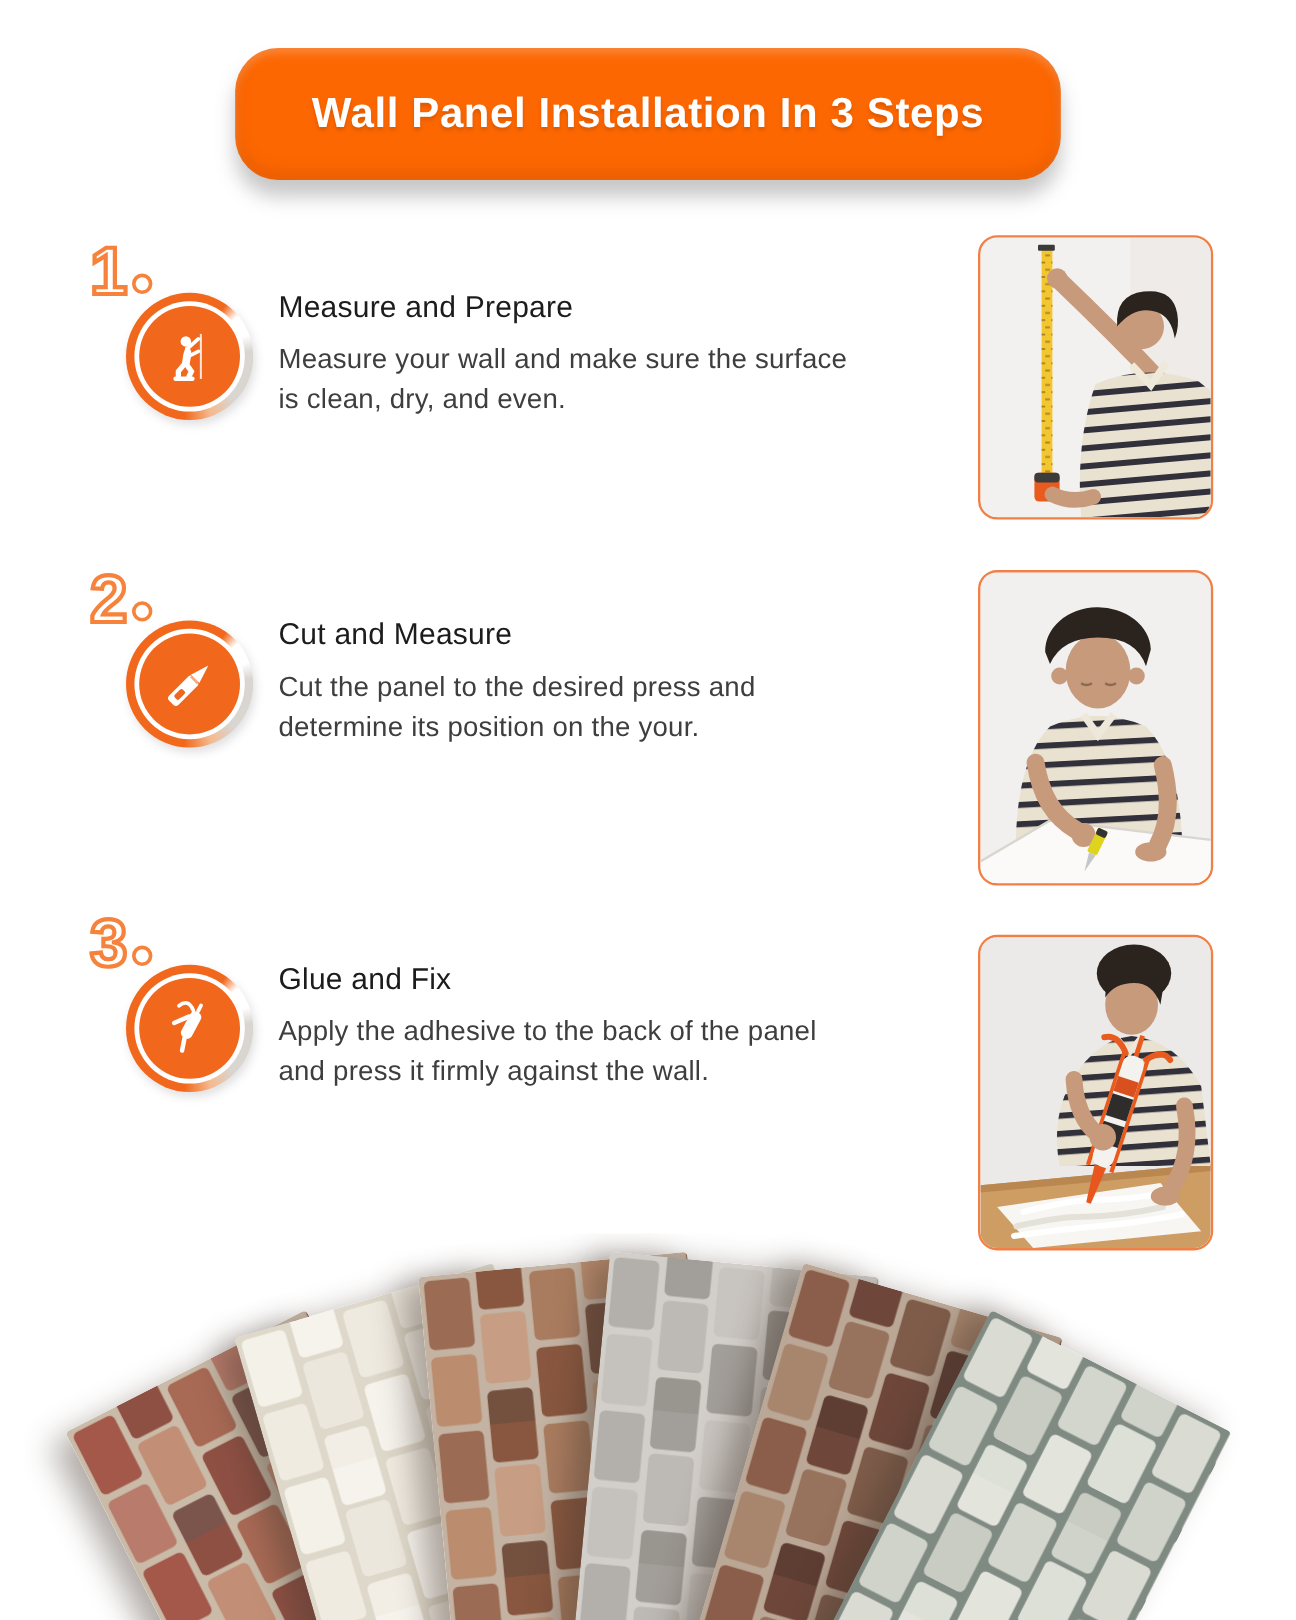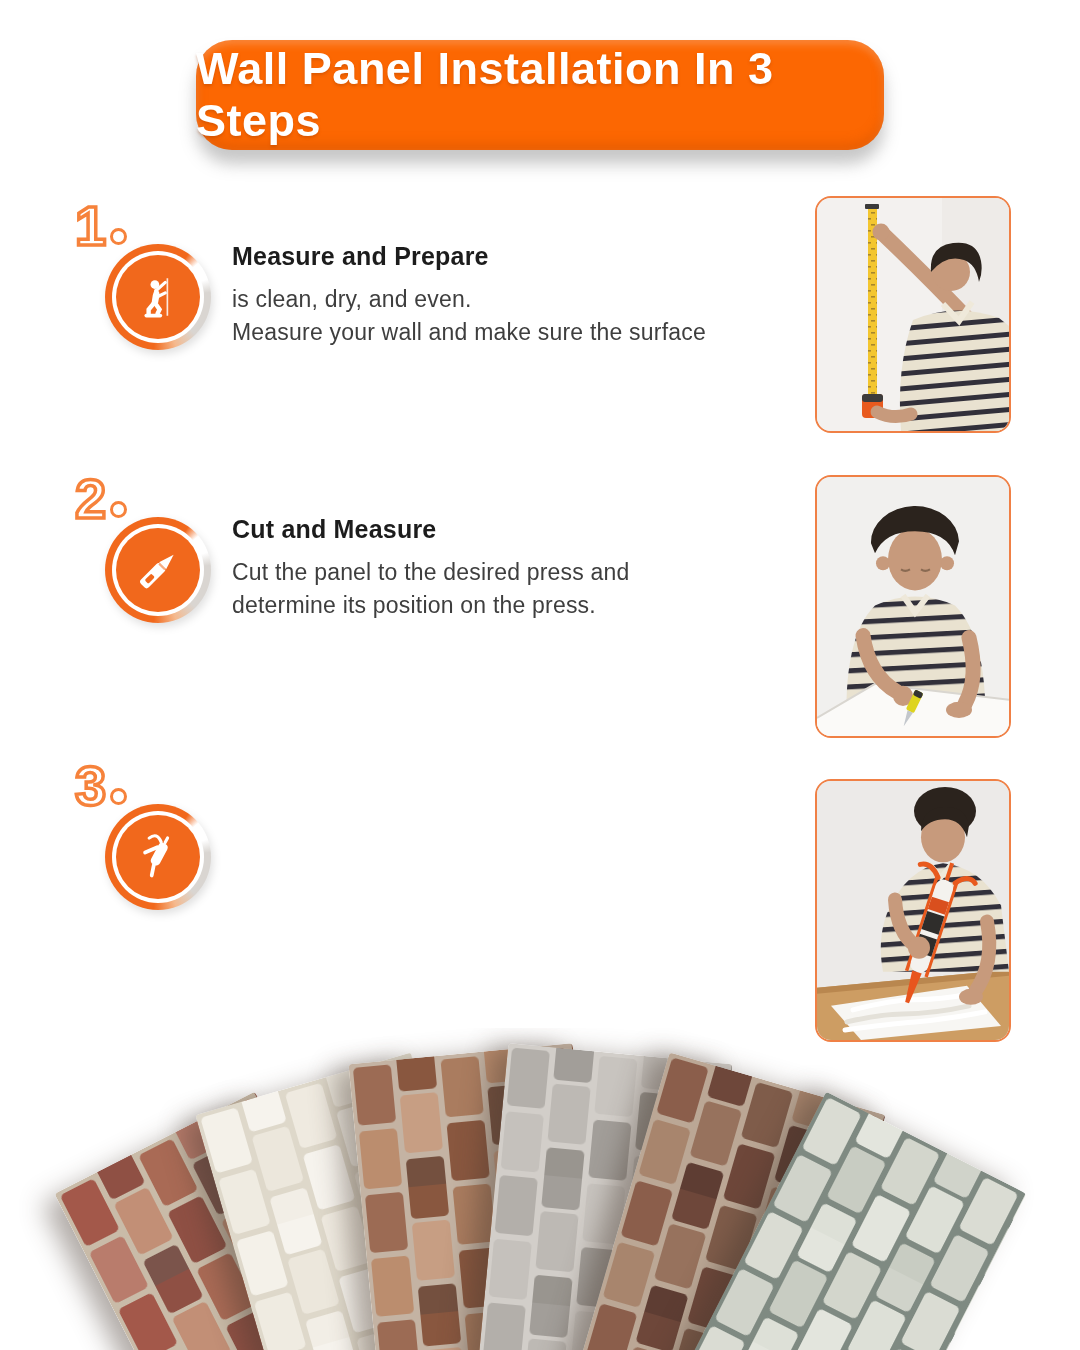--- a/index.html
+++ b/index.html
@@ -4,37 +4,37 @@
 <style>
   html,body{margin:0;padding:0;background:#ffffff;}
   .canvas{position:relative;width:1080px;height:1350px;background:#ffffff;overflow:hidden;
           font-family:"Liberation Sans",sans-serif;}
 
   
   .banner{position:absolute;left:196px;top:40px;width:688px;height:110px;border-radius:36px;
           background:#fc6702;
           box-shadow:0 14px 16px rgba(130,130,130,.45), inset 0 -6px 12px rgba(196,74,2,.35), inset 0 4px 8px rgba(255,255,255,.25);
           display:flex;align-items:center;justify-content:center;}
-  .banner h1{margin:0;color:#ffffff;font-size:45px;font-weight:bold;letter-spacing:.5px;
+  .banner h1{margin:0;color:#ffffff;font-size:35px;font-weight:bold;letter-spacing:.5px;
              text-shadow:0 2px 3px rgba(160,60,0,.35);}
 
   
   .step{position:absolute;left:75px;width:710px;height:210px;}
   .s1{top:198px}.s2{top:471px}.s3{top:758px}
   .step-number{position:absolute;left:0;top:0;font-size:56px;font-weight:bold;color:#ffffff;
                -webkit-text-stroke:3.5px #f6823b;letter-spacing:1px;line-height:1;}
   .step-number .dot{display:inline-block;width:11px;height:11px;border:3.5px solid #f6823b;
                     border-radius:50%;margin-left:3px;background:#fff;-webkit-text-stroke:0;}
   .badge{position:absolute;left:30px;top:46px;width:106px;height:106px;border-radius:50%;
          background:conic-gradient(from 205deg,#f1681c 0deg 190deg,#ffffff 205deg 225deg,#d9d5d1 240deg 290deg,#f5b98d 315deg,#f1681c 340deg 360deg);
          display:grid;place-items:center;filter:drop-shadow(2px 4px 4px rgba(0,0,0,.12));}
   .badge-mid{width:92px;height:92px;border-radius:50%;background:#ffffff;display:grid;place-items:center;}
   .badge-core{width:84px;height:84px;border-radius:50%;background:#f1681c;display:grid;place-items:center;}
   .copy{position:absolute;left:157px;top:44px;width:560px;}
-  .copy h2{margin:0 0 12px 0;font-size:25px;font-weight:700;color:#1c1c1c;letter-spacing:.2px;}
+  .copy h2{margin:0 0 12px 0;font-size:25px;font-weight:400;color:#1c1c1c;letter-spacing:.2px;}
   .copy p{margin:0;font-size:23px;line-height:33px;color:#3e3e3e;letter-spacing:.2px;}
 
   
   .photo{position:absolute;left:815px;margin:0;border:2px solid #f08045;border-radius:16px;
          overflow:hidden;background:#f2f0ee;}
   .p1{top:196px;width:192px;height:233px;}
   .p2{top:475px;width:192px;height:259px;}
   .p3{top:779px;width:192px;height:259px;}
   .photo svg{display:block;width:100%;height:100%;}
 
@@ -72,22 +72,22 @@
           <path d="M23 24 L31 20" stroke="#ffffff" stroke-width="3" stroke-linecap="round"></path>
           <path d="M20 30 l-5 6 v4" stroke="#ffffff" stroke-width="4.2" fill="none" stroke-linecap="round"></path>
           <path d="M22 31 l3.5 5 -2 4" stroke="#ffffff" stroke-width="4.2" fill="none" stroke-linecap="round"></path>
           <rect x="11" y="40" width="17" height="3.6" rx="1.8" fill="#ffffff"></rect>
         </svg>
       </div>
         </div>
     </div>
     <div class="copy">
       <h2>Measure and Prepare</h2>
+      <p>Measure your wall and make sure the surface</p>
       <p>is clean, dry, and even.</p>
-      <p>Measure your wall and make sure the surface</p>
     </div>
   </section>
 
   <section class="step s2">
     <div class="step-number"><span>2</span><span class="dot"></span></div>
     <div class="badge">
       <div class="badge-mid">
           <div class="badge-core">
         <svg width="50" height="50" viewBox="0 0 48 48">
           <g transform="rotate(-45 24 24)">
@@ -96,40 +96,45 @@
             <path d="M30 19.5 L45 24.2 L30 29 z" fill="#ffffff"></path>
             <rect x="28" y="20.5" width="2" height="8" fill="#f1681c" opacity=".55"></rect>
           </g>
         </svg>
       </div>
         </div>
     </div>
     <div class="copy">
       <h2>Cut and Measure</h2>
       <p>Cut the panel to the desired press and</p>
-      <p>determine its position on the press.</p>
+      <p>determine its position on the your.</p>
     </div>
   </section>
 
   <section class="step s3">
     <div class="step-number"><span>3</span><span class="dot"></span></div>
     <div class="badge">
       <div class="badge-mid">
           <div class="badge-core">
         <svg width="50" height="50" viewBox="0 0 48 48">
           <g transform="rotate(28 24 24)">
             <path d="M20 10 q-8 -7 -12 2" stroke="#ffffff" stroke-width="3" fill="none" stroke-linecap="round"></path>
             <path d="M23.5 8.5 v-5" stroke="#ffffff" stroke-width="3" stroke-linecap="round"></path>
             <rect x="19" y="9.5" width="9.5" height="23" rx="4" fill="#ffffff"></rect>
             <path d="M19 16 l-8 10" stroke="#ffffff" stroke-width="3.6" stroke-linecap="round"></path>
             <path d="M24 32.5 l3 10" stroke="#ffffff" stroke-width="3.6" stroke-linecap="round"></path>
           </g>
         </svg>
       </div>
         </div>
+    </div>
+    <div class="copy">
+      <h2>Glue and Fix</h2>
+      <p>Apply the adhesive to the back of the panel</p>
+      <p>and press it firmly against the wall.</p>
     </div>
   </section>
 
   <figure class="photo p1">
     <svg viewBox="0 0 192 233" preserveAspectRatio="none">
       <defs>
         <pattern id="tk" width="9" height="12" patternUnits="userSpaceOnUse">
           <rect x="0" y="2" width="4" height="1.6" fill="#a8872a"></rect>
           <rect x="5" y="8" width="4" height="1.6" fill="#a8872a"></rect>
         </pattern>

